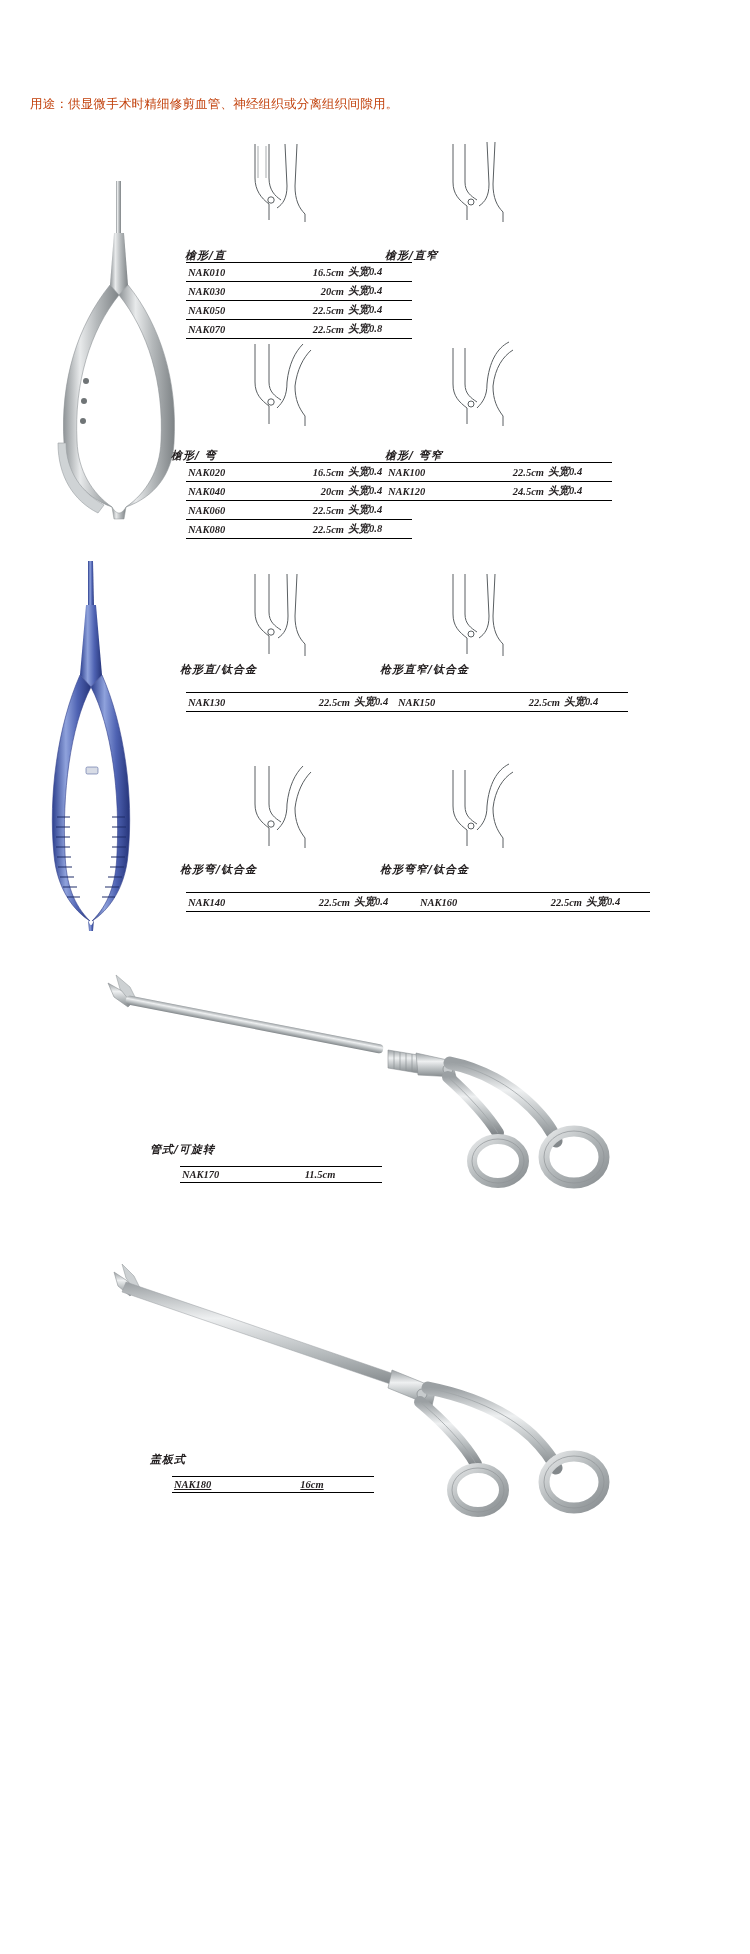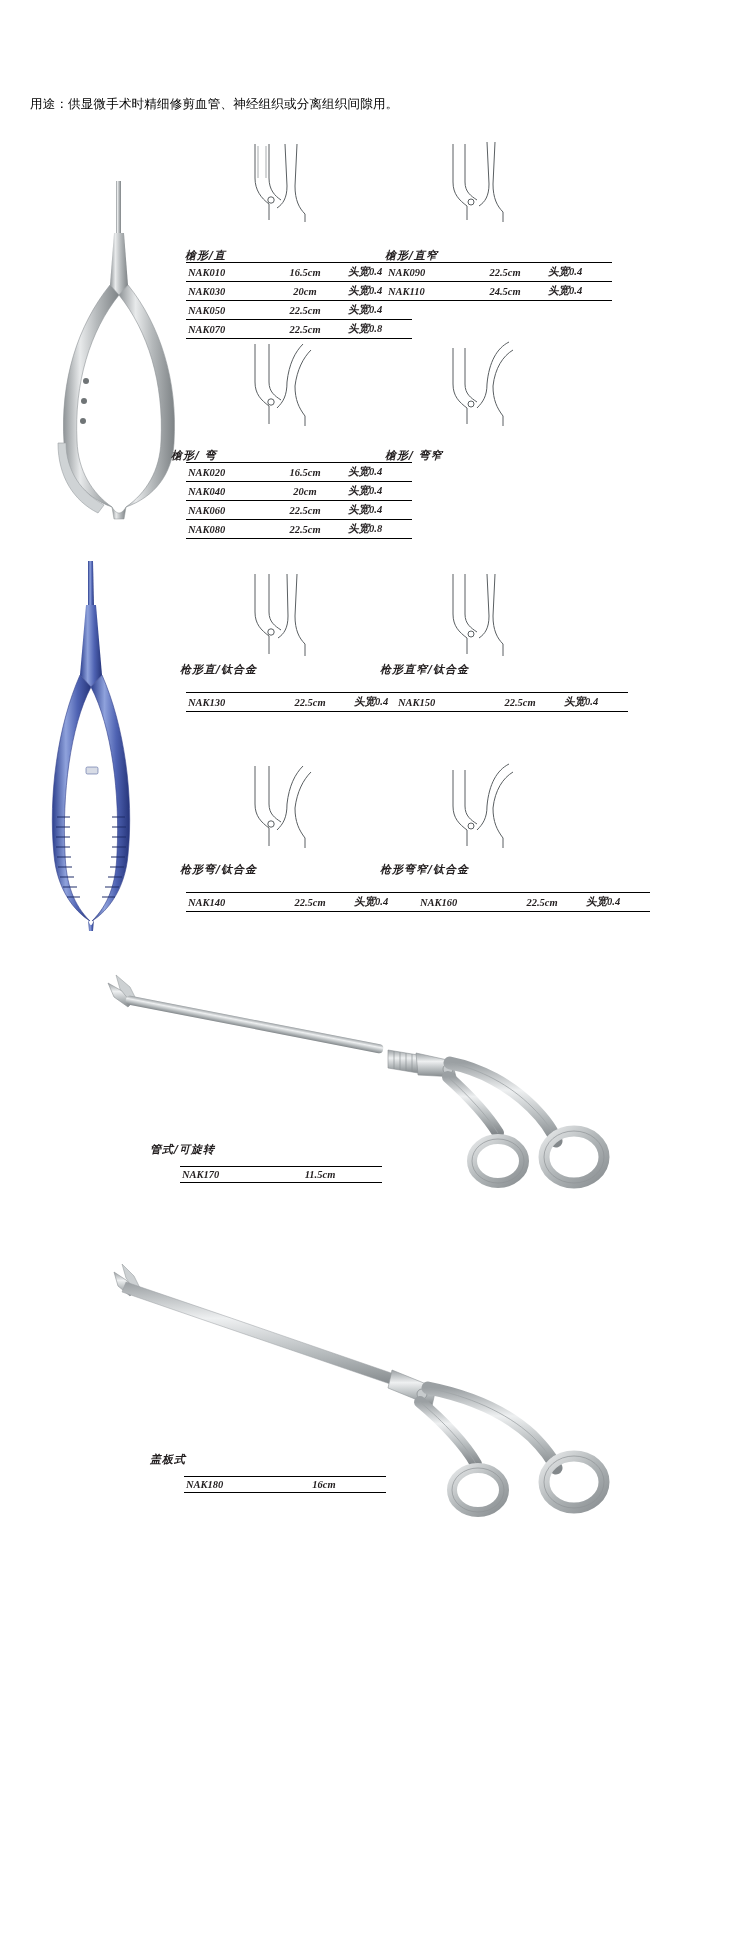--- a/index.html
+++ b/index.html
@@ -31,41 +31,41 @@
     position:absolute;left:40px;top:48px;
     font-family:"Liberation Serif", serif;
     font-size:21px;font-style:italic;color:#16468c;letter-spacing:.3px;
   }
   .rule{
     position:absolute;left:0;top:82px;width:750px;height:2px;background:#16468c;
   }
   .usage{
     position:absolute;left:30px;top:96px;
     font-family:"DejaVu Sans", sans-serif;
-    font-size:12.5px;color:#000000;letter-spacing:.2px;
+    font-size:12.5px;color:#c2410c;letter-spacing:.2px;
   }
 
   
   .block{position:absolute;}
   .cap{
     font-family:"DejaVu Sans", sans-serif;
     font-size:11px;font-weight:bold;font-style:italic;color:#231f20;
     letter-spacing:1px;
   }
   table.spec{
     border-collapse:collapse;
     font-family:"Liberation Serif", serif;
     font-size:10.5px;font-style:italic;font-weight:bold;color:#231f20;
   }
   table.spec td{
     padding:2px 2px;border-bottom:1px solid #000;white-space:nowrap;
   }
   table.spec tr:first-child td{border-top:1px solid #000;}
   td.code{width:74px;padding-left:4px;}
-  td.len{width:78px;text-align:center;}
+  td.len{width:78px;text-align:right;}
   td.tip{width:62px;}
   td.len-wide{width:120px;text-align:center;}
 
   
   .spec-narrow td.code{width:78px;}
   .spec-narrow td.len{width:80px;}
 
   svg{display:block;}
 </style>
 </head>
@@ -158,36 +158,20 @@
         <path d="M40 6 L40 44 C40 54 46 58 52 62"></path>
         <path d="M62 4 L64 46"></path>
         <path d="M70 4 L68 46"></path>
         <path d="M64 46 C64 58 60 64 54 68"></path>
         <path d="M68 46 C68 60 72 68 78 74 L78 84"></path>
         <circle cx="46" cy="64" r="3"></circle>
       </g>
     </svg>
   </div>
   <div class="cap block" style="left:385px;top:248px;width:200px;">槍形/直窄</div>
-  <div class="block" style="left:386px;top:262px;">
-    <table class="spec">
-      <tbody>
-          <tr>
-        <td class="code">NAK090</td>
-        <td class="len">22.5cm</td>
-        <td class="tip">头宽0.4</td>
-      </tr>
-      <tr>
-        <td class="code">NAK110</td>
-        <td class="len">24.5cm</td>
-        <td class="tip">头宽0.4</td>
-      </tr>
-    </tbody>
-      </table>
-  </div>
 
   <div class="block" style="left:225px;top:338px;width:120px;height:92px;">
     <svg width="120" height="92" viewBox="0 0 120 92">
       <g fill="none" stroke="#5a5f62" stroke-width="1">
         <path d="M30 6 L30 44 C30 56 36 62 44 68 L44 86"></path>
         <path d="M44 6 L44 44 C44 54 50 58 56 62"></path>
         <path d="M78 6 C70 14 64 26 62 44"></path>
         <path d="M86 12 C78 20 72 32 70 48"></path>
         <path d="M62 44 C62 58 58 64 52 70"></path>
         <path d="M70 48 C70 62 74 70 80 78 L80 88"></path>
@@ -230,20 +214,36 @@
         <path d="M40 10 L40 46 C40 56 46 60 52 64"></path>
         <path d="M84 4 C72 10 64 24 62 46"></path>
         <path d="M88 12 C78 18 70 30 68 48"></path>
         <path d="M62 46 C62 58 58 64 52 70"></path>
         <path d="M68 48 C68 62 72 70 78 78 L78 88"></path>
         <circle cx="46" cy="66" r="3"></circle>
       </g>
     </svg>
   </div>
   <div class="cap block" style="left:385px;top:448px;width:200px;">槍形/ 弯窄</div>
+  <div class="block" style="left:386px;top:462px;">
+    <table class="spec">
+      <tbody>
+          <tr>
+        <td class="code">NAK100</td>
+        <td class="len">22.5cm</td>
+        <td class="tip">头宽0.4</td>
+      </tr>
+      <tr>
+        <td class="code">NAK120</td>
+        <td class="len">24.5cm</td>
+        <td class="tip">头宽0.4</td>
+      </tr>
+    </tbody>
+      </table>
+  </div>
 
   <div class="block" style="left:30px;top:555px;width:190px;height:380px;">
     <svg width="190" height="380" viewBox="0 0 190 380">
       <defs>
         <linearGradient id="tiG" x1="0" y1="0" x2="1" y2="0">
           <stop offset="0%" stop-color="#2c3f8e"></stop>
           <stop offset="35%" stop-color="#8fa2dc"></stop>
           <stop offset="65%" stop-color="#4f63b3"></stop>
           <stop offset="100%" stop-color="#26357a"></stop>
         </linearGradient>
@@ -456,21 +456,21 @@
       <path d="M320 152 C344 172 366 196 376 214" fill="none" stroke="url(#shaftG)" stroke-width="12" stroke-linecap="round"></path>
       <path d="M320 152 C344 172 366 196 376 214" fill="none" stroke="#9fa4a7" stroke-width="0.8"></path>
 
       <ellipse cx="474" cy="232" rx="30" ry="26" fill="none" stroke="url(#ringG)" stroke-width="11"></ellipse>
       <ellipse cx="474" cy="232" rx="30" ry="26" fill="none" stroke="#8f9497" stroke-width="0.7"></ellipse>
       <ellipse cx="378" cy="240" rx="26" ry="22" fill="none" stroke="url(#ringG)" stroke-width="10"></ellipse>
       <ellipse cx="378" cy="240" rx="26" ry="22" fill="none" stroke="#8f9497" stroke-width="0.7"></ellipse>
     </svg>
   </div>
   <div class="cap block" style="left:150px;top:1452px;width:200px;">盖板式</div>
-  <div class="block" style="left:184px;top:1476px;">
+  <div class="block" style="left:172px;top:1476px;text-decoration:underline;">
     <table class="spec">
       <tbody>
           <tr>
         <td class="code">NAK180</td>
         <td class="len-wide">16cm</td>
       </tr>
     </tbody>
       </table>
   </div>
 

